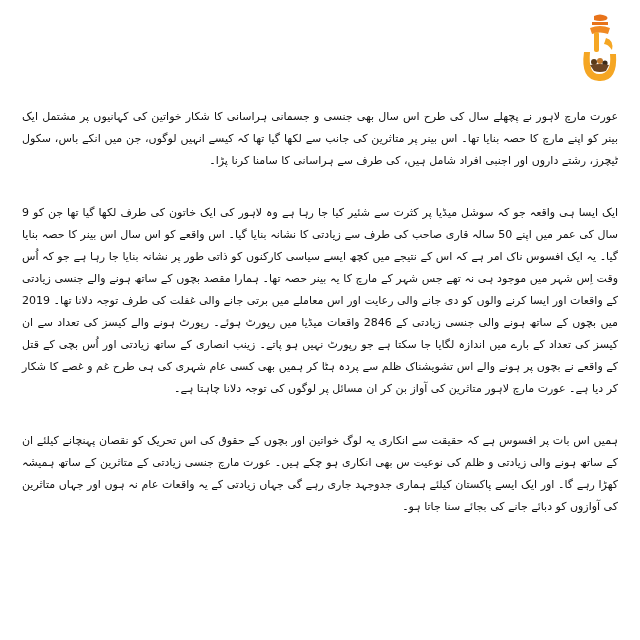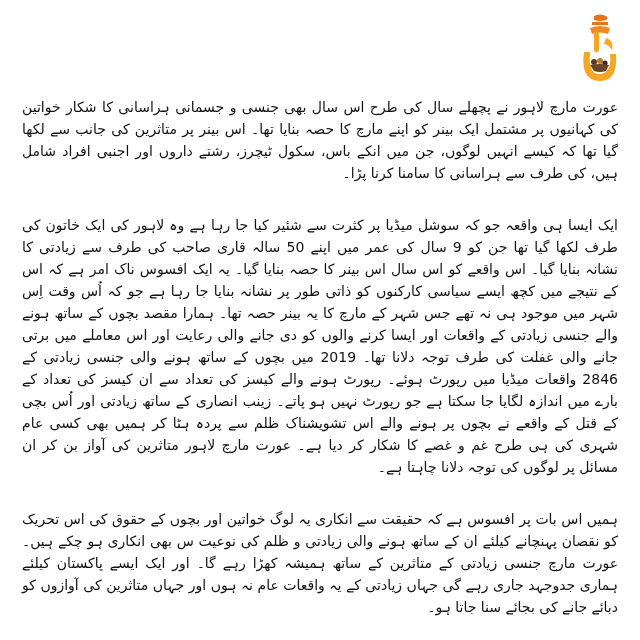--- a/index.html
+++ b/index.html
@@ -25,23 +25,23 @@
     .content {
       position: absolute;
       top: 92px;
       left: 22px;
       right: 22px;
       direction: rtl;
       text-align: justify;
     }
     .para {
       font-family: "DejaVu Sans", sans-serif;
-      font-size: 14px;
+      font-size: 11px;
       line-height: 22px;
-      margin: 4px 0 30px 0;
+      margin: 14px 0 30px 0;
       direction: rtl;
       text-align: justify;
       text-align-last: right;
     }
   </style>
 </head>
 <body>
 
 <div class="logo">
   <svg width="46" height="72" viewBox="0 0 46 72">

